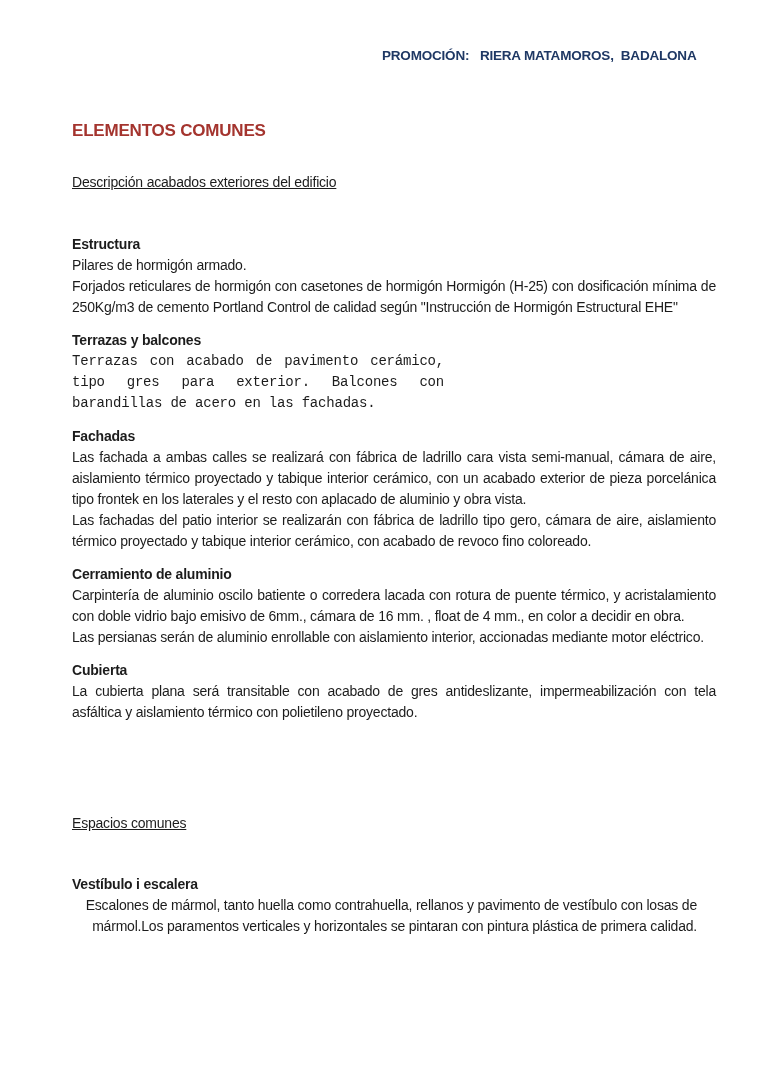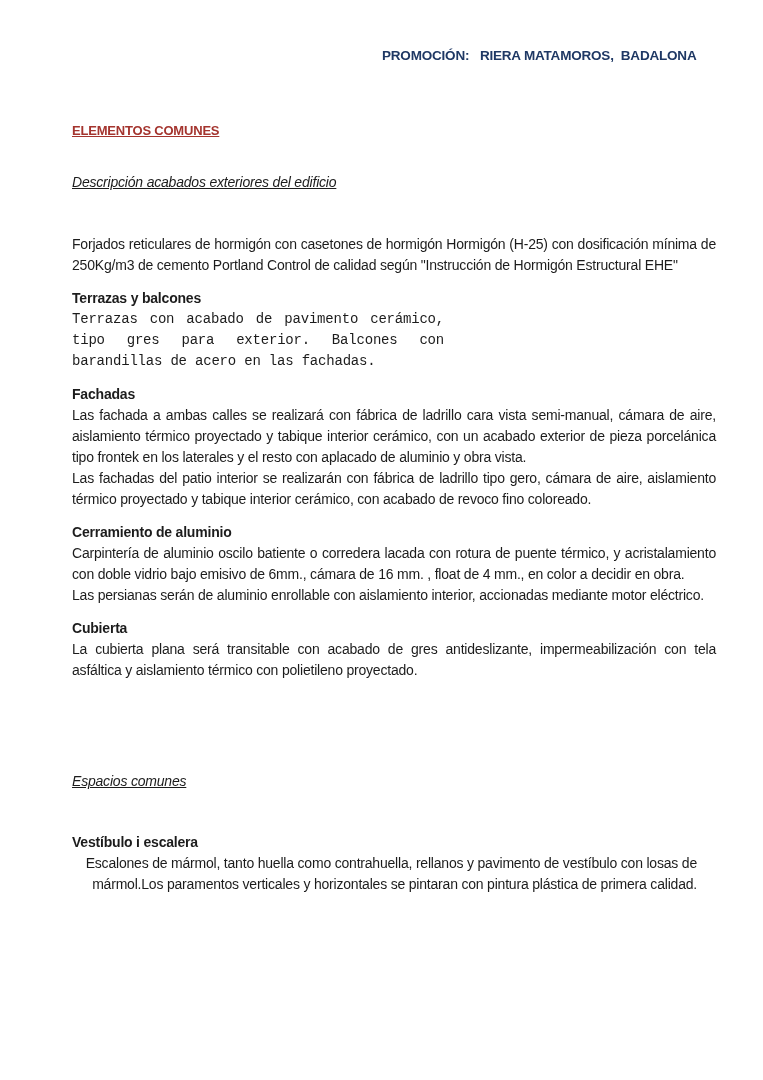--- a/index.html
+++ b/index.html
@@ -24,29 +24,27 @@
   }
   .promo-header {
     margin-left: 310px;
     font-size: 13.5px;
     font-weight: bold;
     color: var(--header-blue);
     white-space: pre-wrap;
   }
   .doc-title {
     margin: 54px 0 0 0;
-    font-size: 13px;
+    font-size: 17px;
     font-weight: bold;
     color: var(--title-red);
-    text-decoration: underline;
   }
   .doc-subtitle {
     margin-top: 31px;
     text-decoration: underline;
-    font-style: italic;
   }
   .doc-subtitle.spaced { margin-top: 90px; }
   section { margin-top: 12px; }
   section.first { margin-top: 41px; }
   section.vestibulo { margin-top: 40px; }
   h2 {
     margin: 0;
     font-size: 14px;
     font-weight: bold;
     line-height: 21px;
@@ -61,20 +59,22 @@
 
 <div class="page">
 
   <div class="promo-header">PROMOCIÓN:   RIERA MATAMOROS,  BADALONA</div>
 
   <h1 class="doc-title">ELEMENTOS COMUNES</h1>
 
   <div class="doc-subtitle">Descripción acabados exteriores del edificio</div>
 
   <section class="first">
+    <h2>Estructura</h2>
+    <p>Pilares de hormigón armado.</p>
     <p class="justify">Forjados reticulares de hormigón con casetones de hormigón Hormigón (H-25) con dosificación mínima de 250Kg/m3 de cemento Portland Control de calidad según "Instrucción de Hormigón Estructural EHE"</p>
   </section>
 
   <section>
     <h2>Terrazas y balcones</h2>
     <p class="justify narrow">Terrazas con acabado de pavimento cerámico, tipo gres para exterior. Balcones con barandillas de acero en las fachadas.</p>
   </section>
 
   <section>
     <h2>Fachadas</h2>

